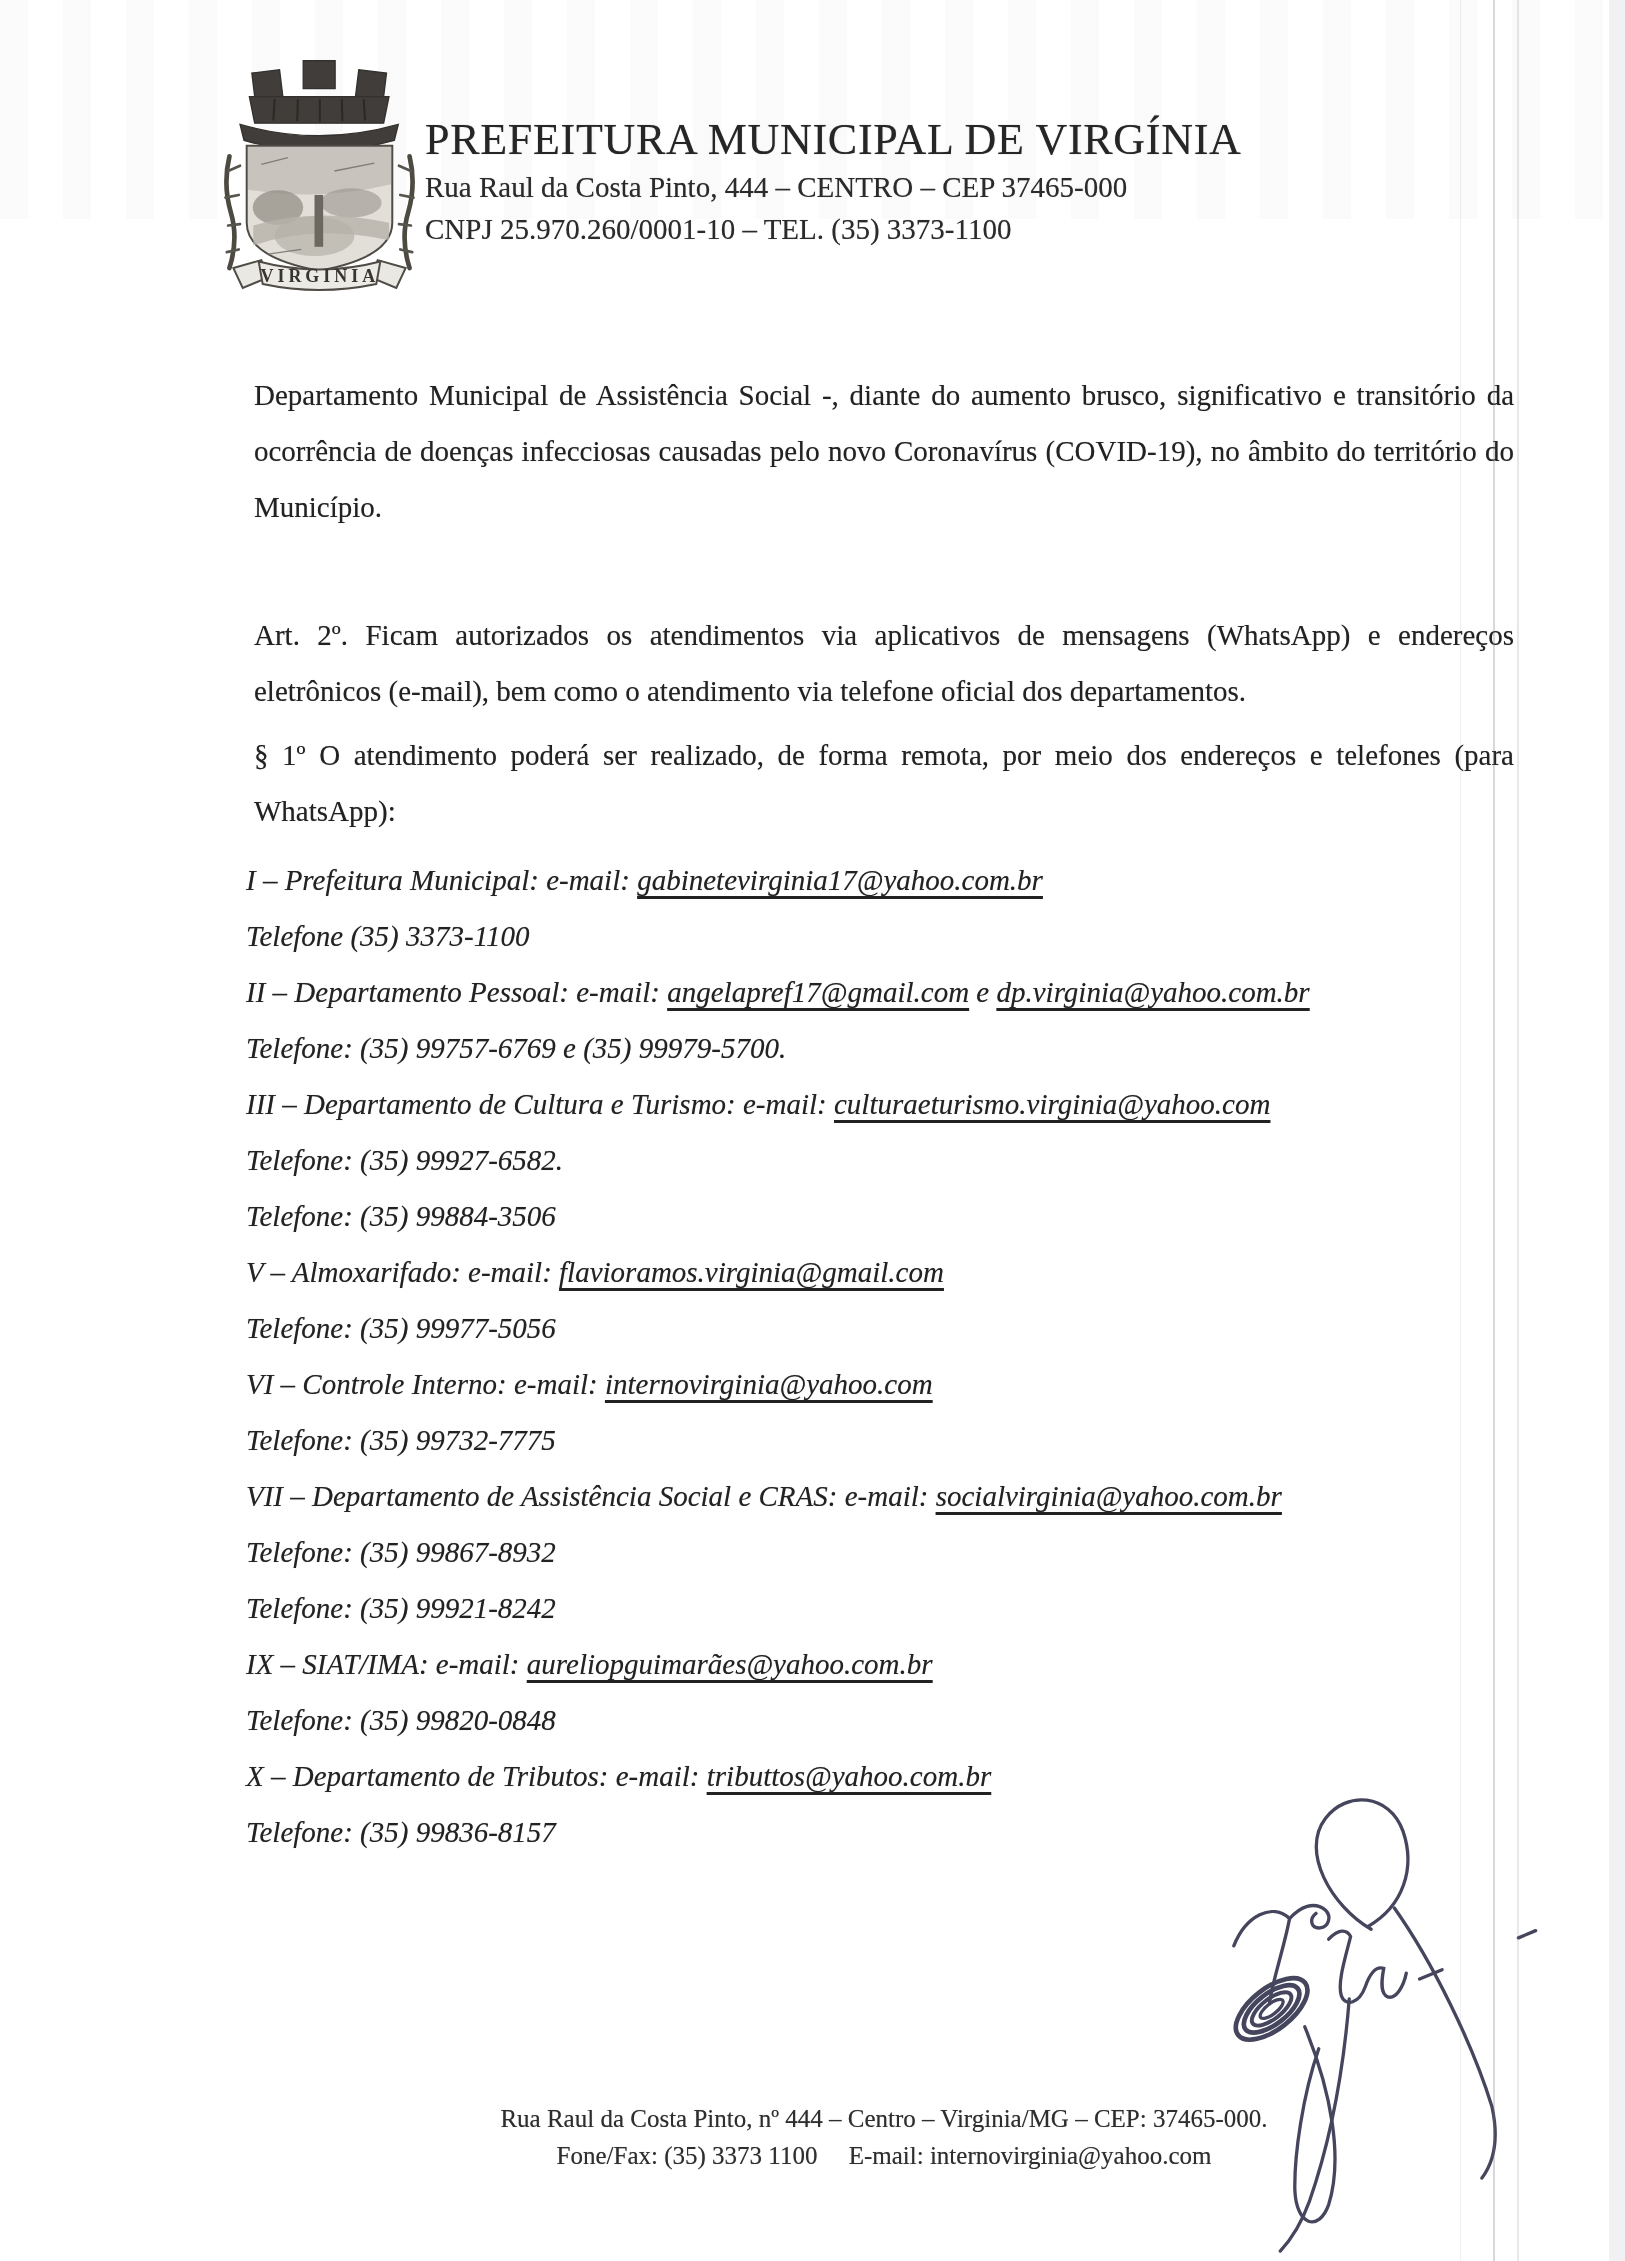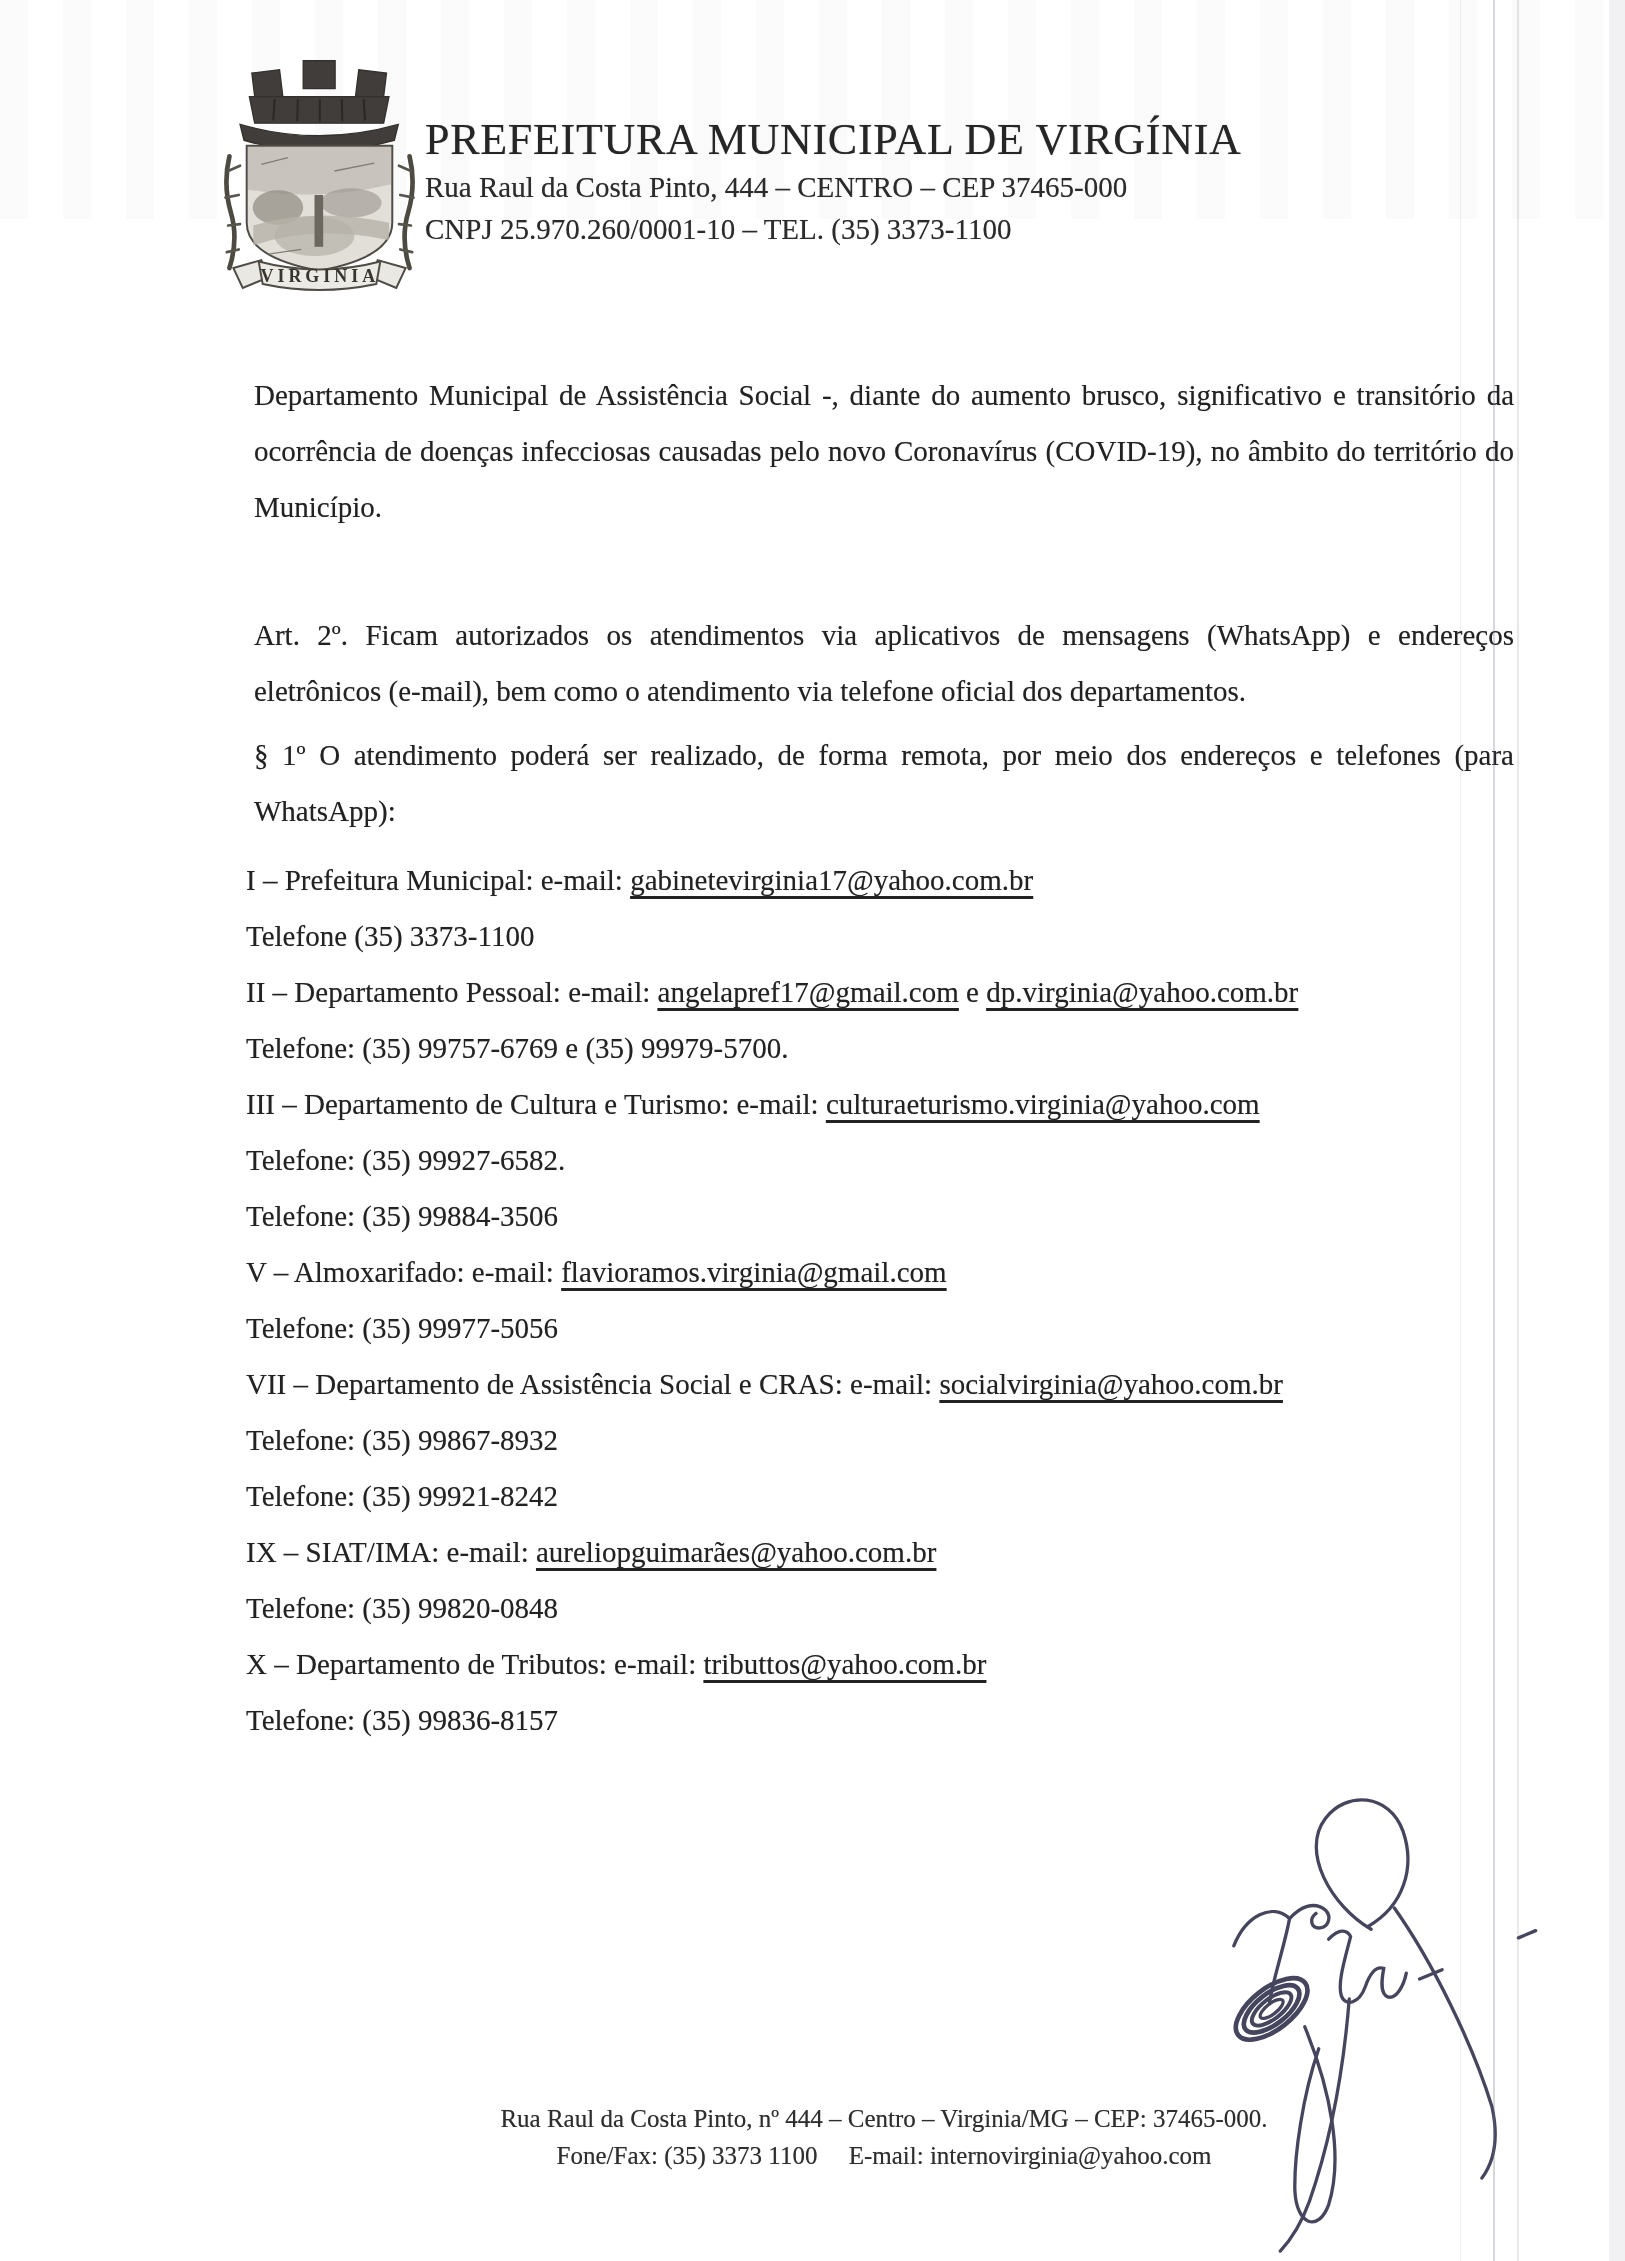--- a/index.html
+++ b/index.html
@@ -45,21 +45,21 @@
   
   .content{
     position:absolute;left:246px;top:359px;width:1276px;
     font-size:29px;color:#222;
     text-shadow:0 0 0.8px rgba(35,35,35,0.45);
   }
   .content p{margin:8px;line-height:56px;}
   .p-just{text-align:justify;text-justify:inter-word;}
   .gap-lg{margin-top:72px !important;}
   .contact-list{margin-top:13.3px;}
-  .cline{line-height:56px;white-space:nowrap;}
+  .cline{line-height:56px;white-space:nowrap;font-style:italic;}
   .email{
     text-decoration:underline;
     text-decoration-thickness:2.7px;
     text-underline-offset:6px;
   }
 
   
   .footer{
     position:absolute;left:246px;top:2100px;width:1276px;
     text-align:center;font-size:25px;line-height:37px;color:#2e2e2e;
@@ -152,20 +152,24 @@
           <div class="cline">Telefone: (35) 99927-6582.</div>
         </div>
         <div>
           <div class="cline">Telefone: (35) 99884-3506</div>
         </div>
         <div>
           <div class="cline"><span>V – Almoxarifado: e-mail: </span><span class="email">flavioramos.virginia@gmail.com</span></div>
           <div class="cline">Telefone: (35) 99977-5056</div>
         </div>
         <div>
+          <div class="cline"><span>VI – Controle Interno: e-mail: </span><span class="email">internovirginia@yahoo.com</span></div>
+          <div class="cline">Telefone: (35) 99732-7775</div>
+        </div>
+        <div>
           <div class="cline"><span>VII – Departamento de Assistência Social e CRAS: e-mail: </span><span class="email">socialvirginia@yahoo.com.br</span></div>
           <div class="cline">Telefone: (35) 99867-8932</div>
         </div>
         <div>
           <div class="cline">Telefone: (35) 99921-8242</div>
         </div>
         <div>
           <div class="cline"><span>IX – SIAT/IMA: e-mail: </span><span class="email">aureliopguimarães@yahoo.com.br</span></div>
           <div class="cline">Telefone: (35) 99820-0848</div>
         </div>

